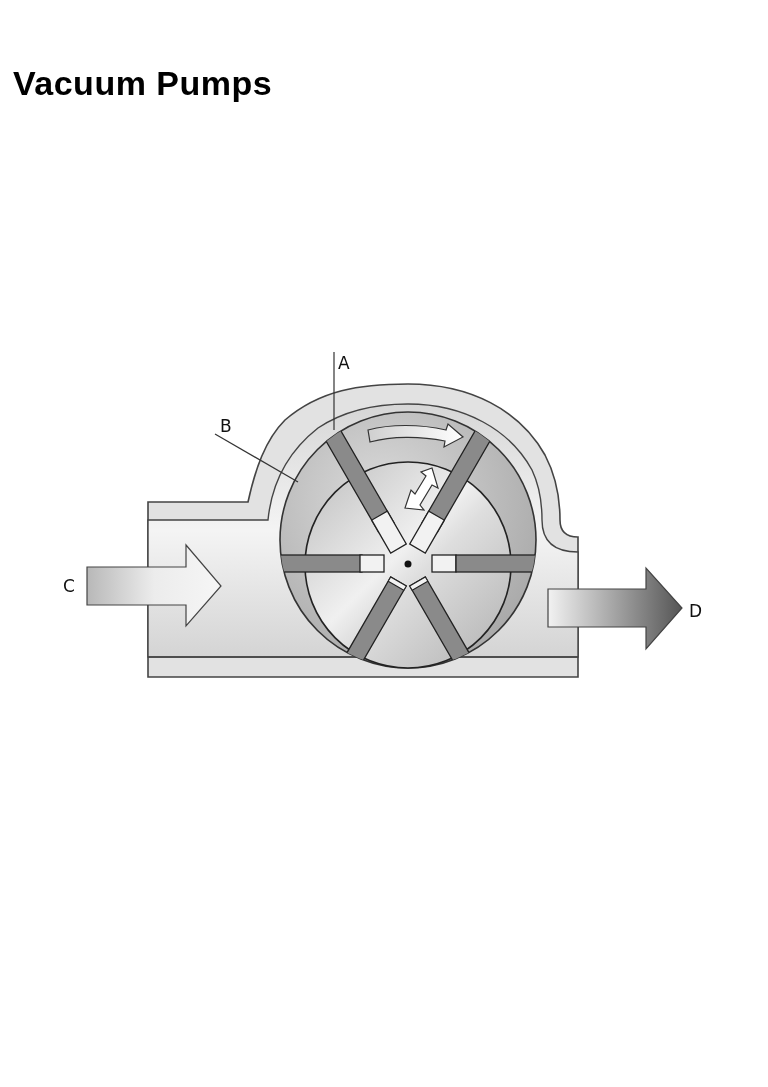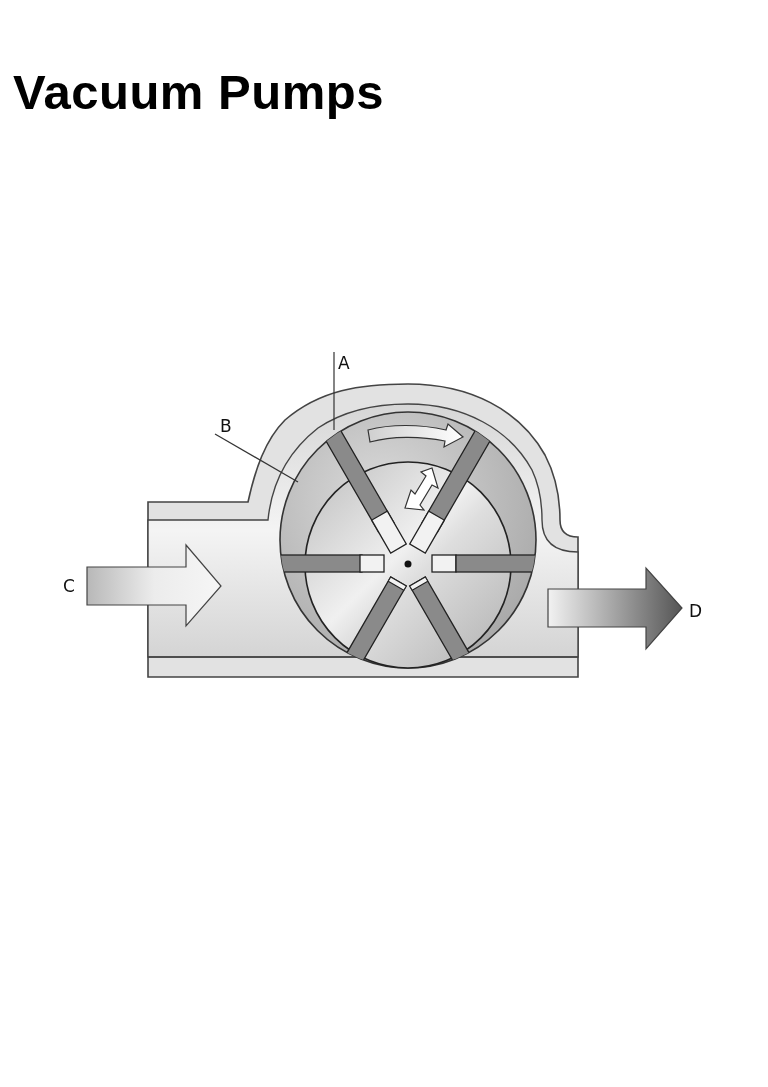--- a/index.html
+++ b/index.html
@@ -1,20 +1,20 @@
 <!DOCTYPE html>
 <html><head>
   <meta charset="utf-8">
   <style>
     html, body { margin: 0; padding: 0; background: #ffffff; }
     body { width: 768px; height: 1087px; position: relative; overflow: hidden; }
     .title {
       position: absolute; left: 13px; top: 64px;
       font-family: "Liberation Sans", sans-serif;
-      font-weight: bold; font-size: 49px; color: #000000;
+      font-weight: bold; font-size: 34px; color: #000000;
       letter-spacing: 0.5px; margin: 0;
     }
     .diagram { position: absolute; left: 0; top: 0; }
     .lbl { font-family: "DejaVu Sans", sans-serif; font-size: 17px; fill: #111; }
   </style>
 </head>
 <body>
 
 <h1 class="title">Vacuum Pumps</h1>
 

